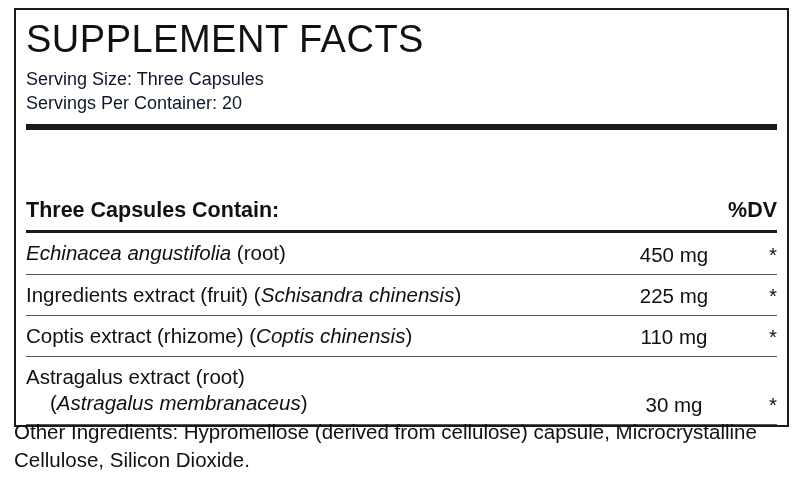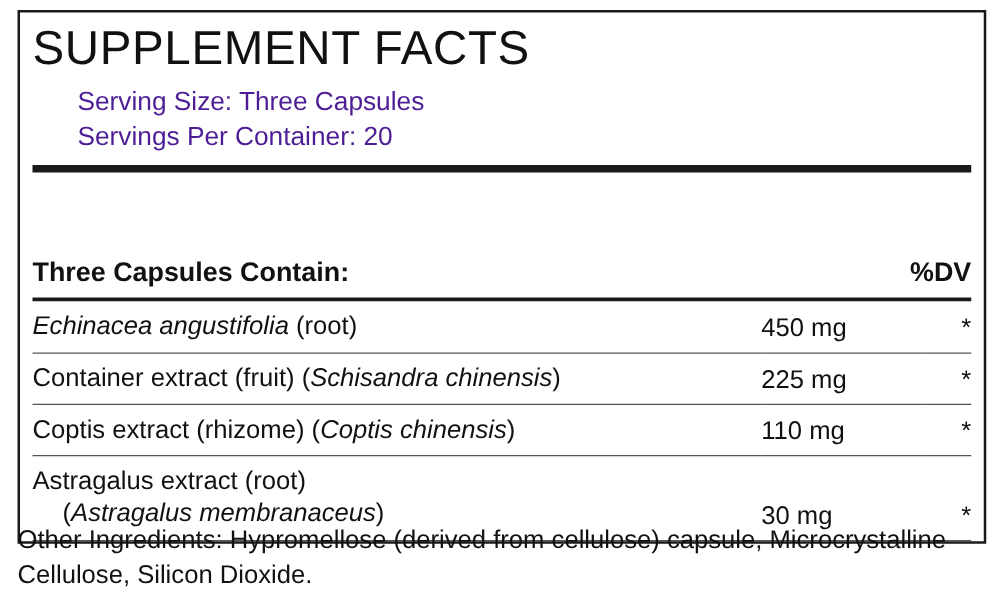--- a/index.html
+++ b/index.html
@@ -32,24 +32,23 @@
   }
   .title {
     font-size: 38px;
     letter-spacing: 0.5px;
     line-height: 1.05;
     margin: 10px 0 8px 0;
     font-weight: normal;
     color: #111;
   }
   .serving-line {
-    font-size: 21px;
+    font-size: 18px;
     line-height: 1.32;
-    color: #4c1d95;
-    margin-left: 36px;
+    color: #0f172a;
   }
   .rule-heavy {
     border-bottom: 6px solid #1a1a1a;
     margin: 9px 0 0 0;
   }
   .rule-med {
     border-bottom: 3px solid #1a1a1a;
     margin: 0;
   }
   .rule-light {
@@ -82,21 +81,21 @@
     margin-left: 32px;
   }
   table.ingredients tr:last-child td {
     border-bottom: none;
   }
   td.name {
     text-align: left;
     line-height: 1.28;
   }
   td.amount {
-    text-align: left;
+    text-align: center;
     white-space: nowrap;
     padding-right: 14px;
     width: 130px;
   }
   td.dv {
     text-align: right;
     width: 38px;
     white-space: nowrap;
   }
   .italic { font-style: italic; }
@@ -141,21 +140,21 @@
     <div class="rule-med"></div>
 
     <table class="ingredients">
       <tbody>
         <tr>
           <td class="name"><span class="italic">Echinacea angustifolia</span><span> (root)</span></td>
           <td class="amount">450 mg</td>
           <td class="dv">*</td>
         </tr>
         <tr>
-          <td class="name"><span>Container extract (fruit) (</span><span class="italic">Schisandra chinensis</span><span>)</span></td>
+          <td class="name"><span>Ingredients extract (fruit) (</span><span class="italic">Schisandra chinensis</span><span>)</span></td>
           <td class="amount">225 mg</td>
           <td class="dv">*</td>
         </tr>
         <tr>
           <td class="name"><span>Coptis extract (rhizome) (</span><span class="italic">Coptis chinensis</span><span>)</span></td>
           <td class="amount">110 mg</td>
           <td class="dv">*</td>
         </tr>
         <tr>
           <td class="name"><span>Astragalus extract (root)</span><span class="indent-line"><span>(</span><span class="italic">Astragalus membranaceus</span><span>)</span></span></td>

